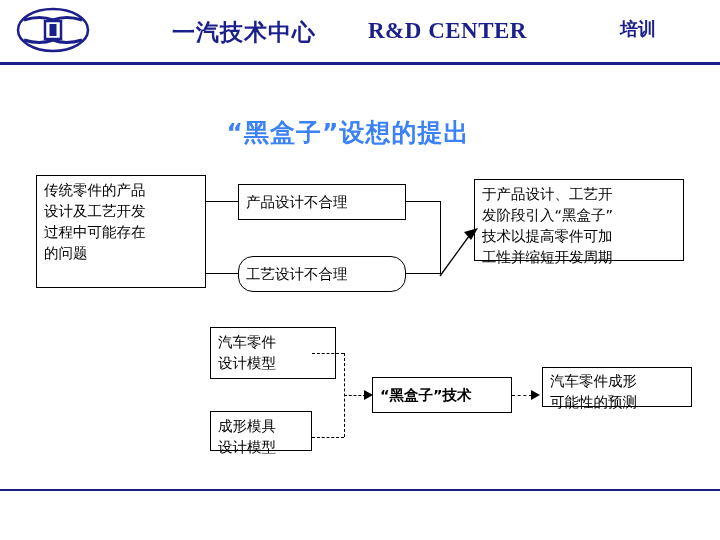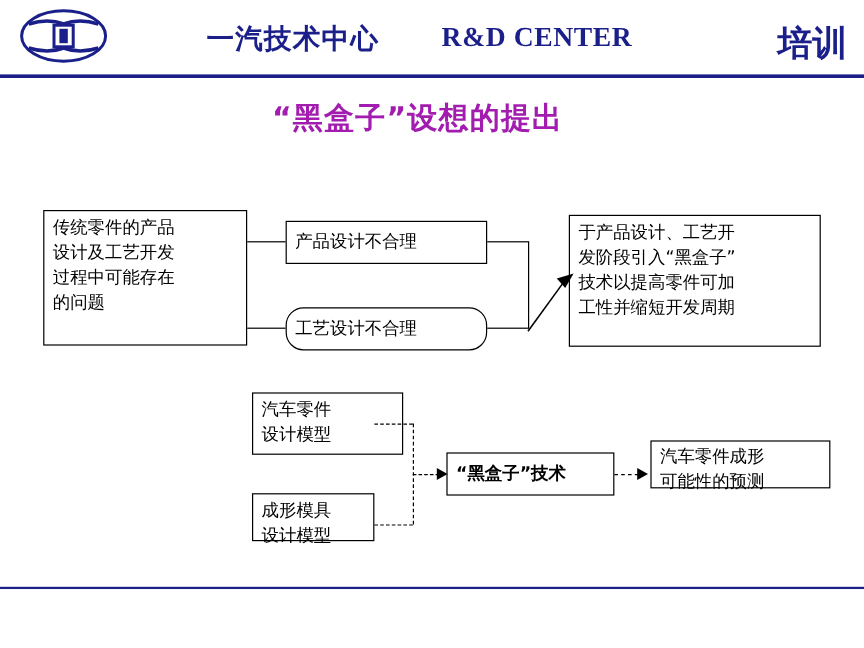--- a/index.html
+++ b/index.html
@@ -52,35 +52,35 @@
     letter-spacing: 1px;
     font-family: "DejaVu Sans", "Liberation Sans", sans-serif;
   }
   #hdr-en {
     left: 368px; top: 18px;
     font-size: 23px;
     font-family: "Liberation Serif", serif;
     letter-spacing: 0.5px;
   }
   #hdr-train {
-    left: 648px; top: 17px;
-    font-size: 29px;
+    left: 620px; top: 17px;
+    font-size: 18px;
     font-family: Liberation Sans, sans-serif;
     color: #1b1f8a;
   }
 
   
   #slide-title {
     position: absolute;
-    left: 0; top: 82px;
+    left: 0; top: 116px;
     width: 696px;
     text-align: center;
     font-size: 25px;
     font-weight: bold;
-    color: #a21caf;
+    color: #3b82f6;
     font-family: "DejaVu Sans", "Liberation Sans", sans-serif;
     letter-spacing: 1px;
   }
 
   
   .box {
     position: absolute;
     box-sizing: border-box;
     border: 1px solid #000000;
     background: #ffffff;
@@ -166,21 +166,21 @@
 
   <div class="box" style="left:36px; top:175px; width:170px; height:113px;">传统零件的产品
 设计及工艺开发
 过程中可能存在
 的问题</div>
 
   <div class="box center" style="left:238px; top:184px; width:168px; height:36px;">产品设计不合理</div>
 
   <div class="box center" style="left:238px; top:256px; width:168px; height:36px;border-radius:15px;">工艺设计不合理</div>
 
-  <div class="box" style="left:474px; top:179px; width:210px; height:110px;">于产品设计、工艺开
+  <div class="box" style="left:474px; top:179px; width:210px; height:82px;">于产品设计、工艺开
 发阶段引入“黑盒子”
 技术以提高零件可加
 工性并缩短开发周期</div>
 
   <div class="box" style="left:210px; top:327px; width:126px; height:52px;">汽车零件
 设计模型</div>
 
   <div class="box" style="left:210px; top:411px; width:102px; height:40px;">成形模具
 设计模型</div>
 

